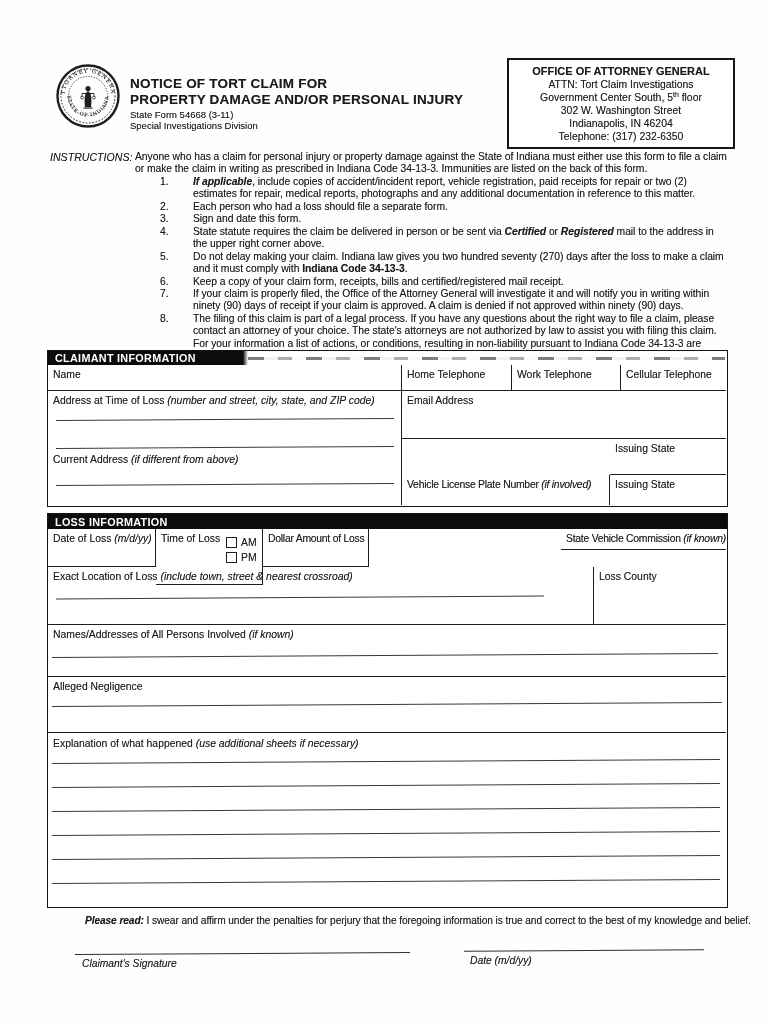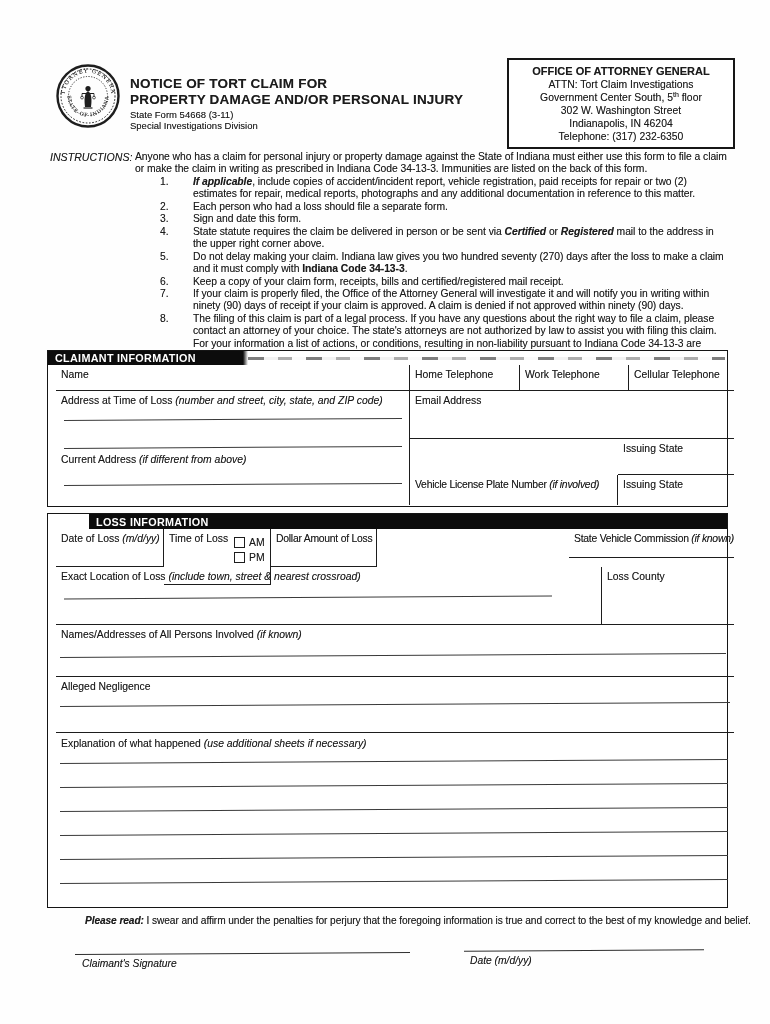--- a/index.html
+++ b/index.html
@@ -25,25 +25,25 @@
   .ins-body{font-size:10.35px;line-height:12.45px;letter-spacing:-.05px;}
   .ins-item{display:flex;}
   .ins-num{width:50px;padding-left:25px;box-sizing:border-box;flex:none;}
   .ins-text{flex:1;margin-left:8px;}
   .bi{font-weight:bold;font-style:italic;}
   .bo{font-weight:bold;}
   
   .tbl{position:absolute;border:1.5px solid #151515;background:#fff;box-sizing:border-box;}
   .secbar{position:absolute;left:0;top:0;right:0;color:#fff;font-weight:bold;
     font-size:10.8px;letter-spacing:.3px;display:flex;align-items:center;padding-left:7px;box-sizing:border-box;}
-  .bar-solid{background:#0c0c0c;margin-left:41px;}
+  .bar-solid{background:#0c0c0c;}
   .bar-fade{background:linear-gradient(90deg,#0c0c0c 0,#0c0c0c 195px,rgba(0,0,0,0) 200px);}
   .bar-fade::after{content:"";position:absolute;left:200px;right:2px;top:45%;height:2.5px;
     background:repeating-linear-gradient(90deg,rgba(20,20,20,.55) 0 16px,rgba(20,20,20,.05) 16px 30px,rgba(20,20,20,.35) 30px 44px,rgba(20,20,20,.02) 44px 58px);}
-  .cell{position:absolute;box-sizing:border-box;margin-left:8px;}
+  .cell{position:absolute;box-sizing:border-box;}
   .br{border-right:1.2px solid #1d1d1d;}
   .bb{border-bottom:1.2px solid #1d1d1d;}
   .lbl{font-size:10.4px;line-height:11.5px;position:absolute;left:5px;top:4px;white-space:nowrap;}
   .hint{font-style:italic;}
   .tight{letter-spacing:-.25px;}
   .wline{position:absolute;border-top:1.3px solid #3a3a3a;height:0;transform:rotate(-.35deg);}
   
   .ckrow{position:absolute;display:flex;align-items:center;gap:4px;font-size:10.4px;}
   .ckbox{width:9px;height:9px;border:1.3px solid #1d1d1d;background:#fff;display:inline-block;}
   
@@ -188,21 +188,21 @@
       <span>AM</span>
     </div>
     <div class="ckrow" style="left:70px;top:23px;">
       <span class="ckbox"></span>
       <span>PM</span>
     </div>
   </div>
   <div class="cell br bb" style="left:215px;top:15px;width:106px;height:38px;">
     <span class="lbl tight">Dollar Amount of Loss</span>
   </div>
-  <div class="cell bb" style="left:513px;top:15px;width:165px;height:29px;">
+  <div class="cell bb" style="left:513px;top:15px;width:165px;height:21px;">
     <span class="lbl tight"><span>State Vehicle Commission </span><span class="hint">(if known)</span></span>
   </div>
 
   <div class="cell br bb" style="left:0;top:53px;width:546px;height:58px;">
     <span class="lbl"><span>Exact Location of Loss </span><span class="hint">(include town, street &amp; nearest crossroad)</span></span>
     <div class="wline" style="left:8px;top:30px;width:488px;"></div>
   </div>
   <div class="cell bb" style="left:546px;top:53px;width:132px;height:58px;">
     <span class="lbl">Loss County</span>
   </div>

